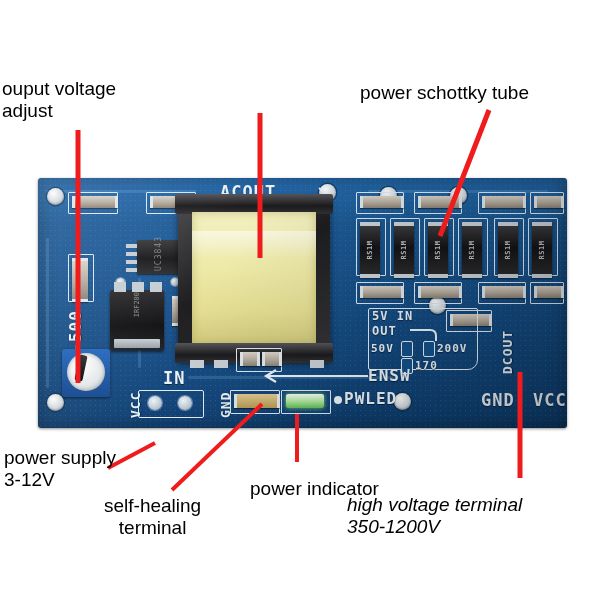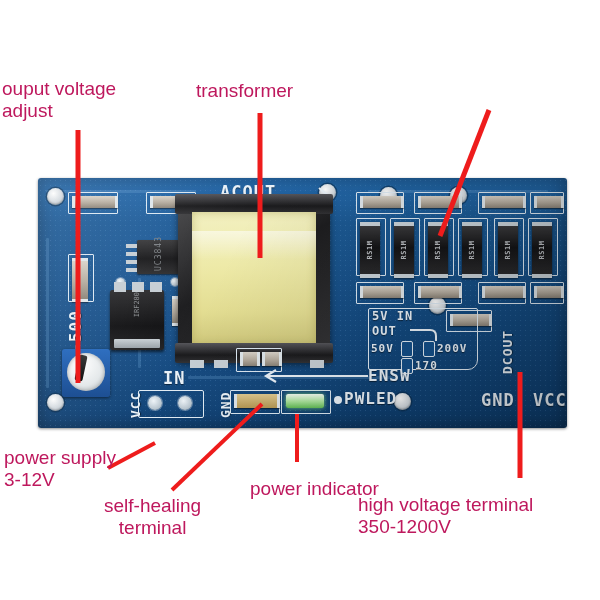--- a/index.html
+++ b/index.html
@@ -1,20 +1,20 @@
 <!DOCTYPE html>
 <html><head>
 <meta charset="utf-8">
 <style>
   html,body{margin:0;padding:0;background:#ffffff;}
   body{width:600px;height:600px;overflow:hidden;font-family:"Liberation Sans",sans-serif;}
   #stage{position:relative;width:600px;height:600px;background:#fff;}
 
   
-  .anno{position:absolute;color:#be185d;font-family:"Liberation Sans",sans-serif;
+  .anno{position:absolute;color:#000000;font-family:"Liberation Sans",sans-serif;
         font-size:19px;line-height:1.18;white-space:pre-line;font-weight:400;letter-spacing:0px;}
   svg.leaders{position:absolute;left:0;top:0;width:600px;height:600px;pointer-events:none;}
 
   
   #pcb{position:absolute;left:38px;top:178px;width:529px;height:250px;
        background:
          radial-gradient(circle at 20% 30%, rgba(60,120,190,.25), transparent 60%),
          linear-gradient(180deg,#2369ab 0%,#19568f 18%,#134a80 55%,#0e3d6d 100%);
        border-radius:3px;
        box-shadow:0 1px 3px rgba(0,0,0,.45), inset 0 0 18px rgba(0,0,0,.35);
@@ -270,22 +270,22 @@
     <line x1="260" y1="113" x2="260" y2="258" stroke="#ee1c1c" stroke-width="5"></line>
     <line x1="489" y1="110" x2="440" y2="236" stroke="#ee1c1c" stroke-width="5"></line>
     <line x1="155" y1="443" x2="108" y2="468" stroke="#ee1c1c" stroke-width="4"></line>
     <line x1="262" y1="404" x2="172" y2="490" stroke="#ee1c1c" stroke-width="4"></line>
     <line x1="297" y1="414" x2="297" y2="462" stroke="#ee1c1c" stroke-width="4"></line>
     <line x1="520" y1="372" x2="520" y2="478" stroke="#ee1c1c" stroke-width="5"></line>
   </svg>
 
   <div class="anno" style="left:2px;top:78px;">ouput voltage
 adjust</div>
-  <div class="anno" style="left:196px;top:80px;">transformer</div>
+  <div class="anno" style="left:360px;top:82px;">power schottky tube</div>
   <div class="anno" style="left:4px;top:447px;">power supply
 3-12V</div>
   <div class="anno" style="left:104px;top:495px;text-align:center;">self-healing
 terminal</div>
   <div class="anno" style="left:250px;top:478px;">power indicator</div>
-  <div class="anno" style="left:358px;top:494px;">high voltage terminal
+  <div class="anno" style="left:347px;top:494px;font-style:italic;">high voltage terminal
 350-1200V</div>
 
 </div>
 
 </body></html>

